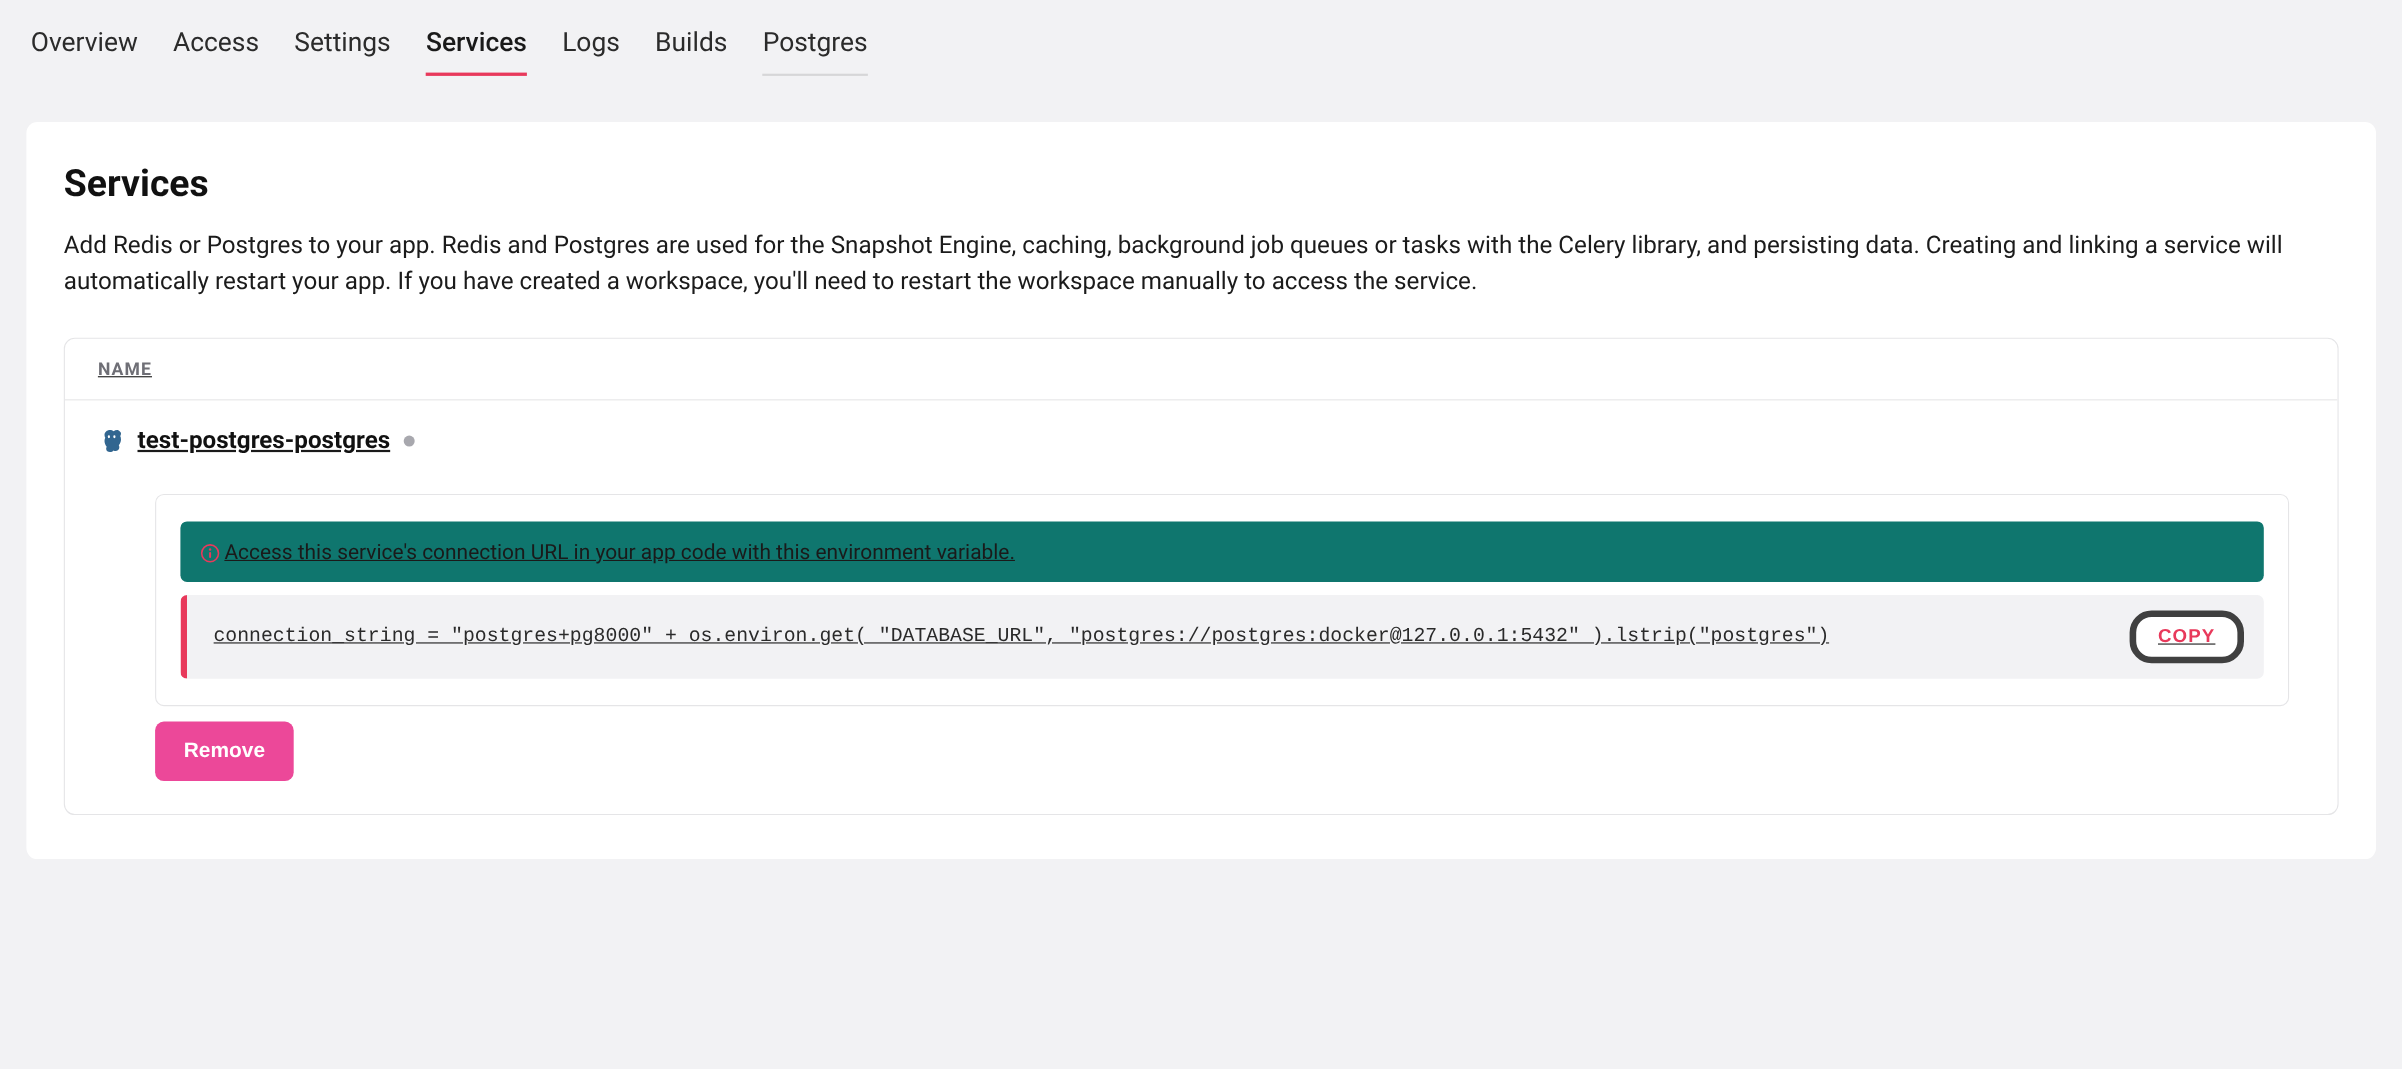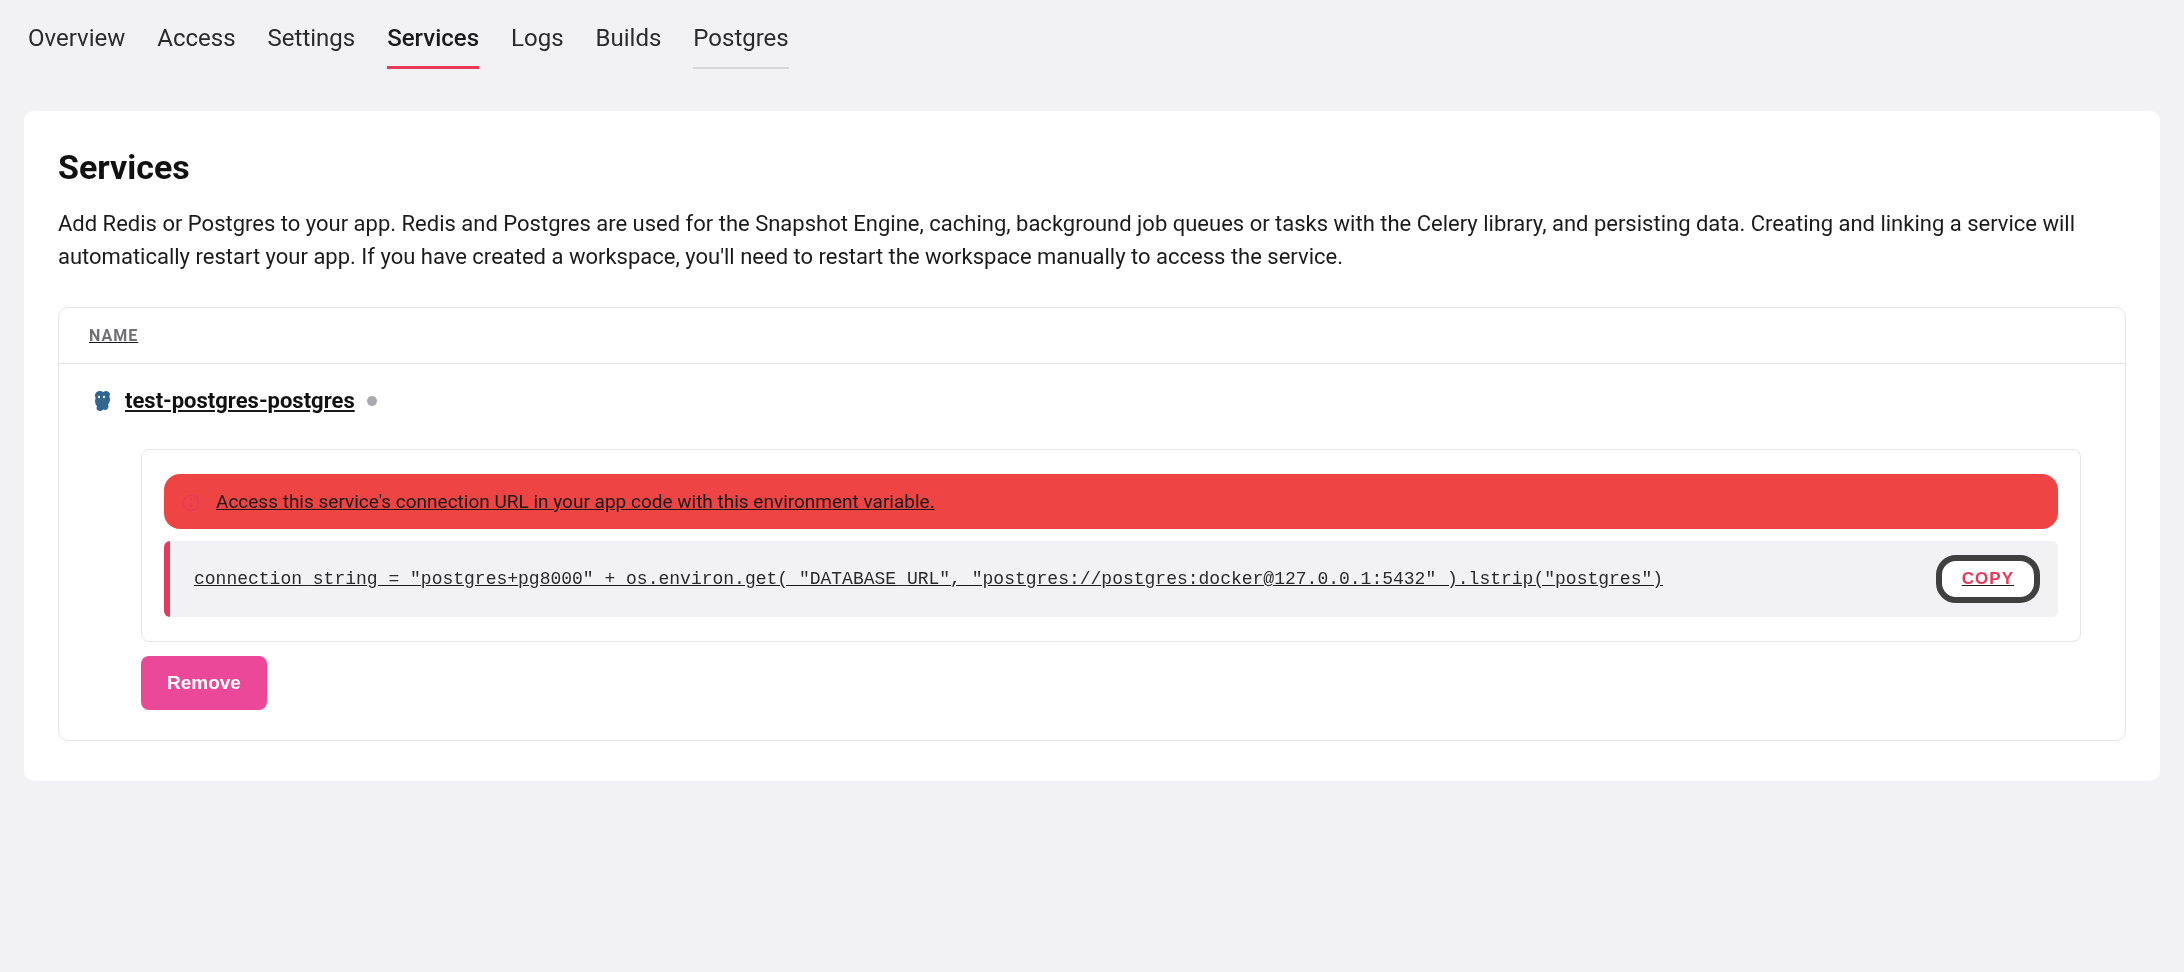--- a/index.html
+++ b/index.html
@@ -108,26 +108,26 @@
 
 .service-detail {
   border: 1px solid #e5e5e7;
   border-radius: 8px;
   margin-left: 52px;
   margin-right: 14px;
   padding: 24px 22px;
 }
 
 .info-banner {
-  background: #ef4444;
-  border-radius: 16px;
+  background: #0f766e;
+  border-radius: 6px;
   padding: 16px 18px;
   display: flex;
   align-items: center;
-  gap: 16px;
+  gap: 4px;
   margin-bottom: 12px;
 }
 
 .info-icon {
   width: 18px;
   height: 18px;
   flex-shrink: 0;
 }
 
 .info-text {

